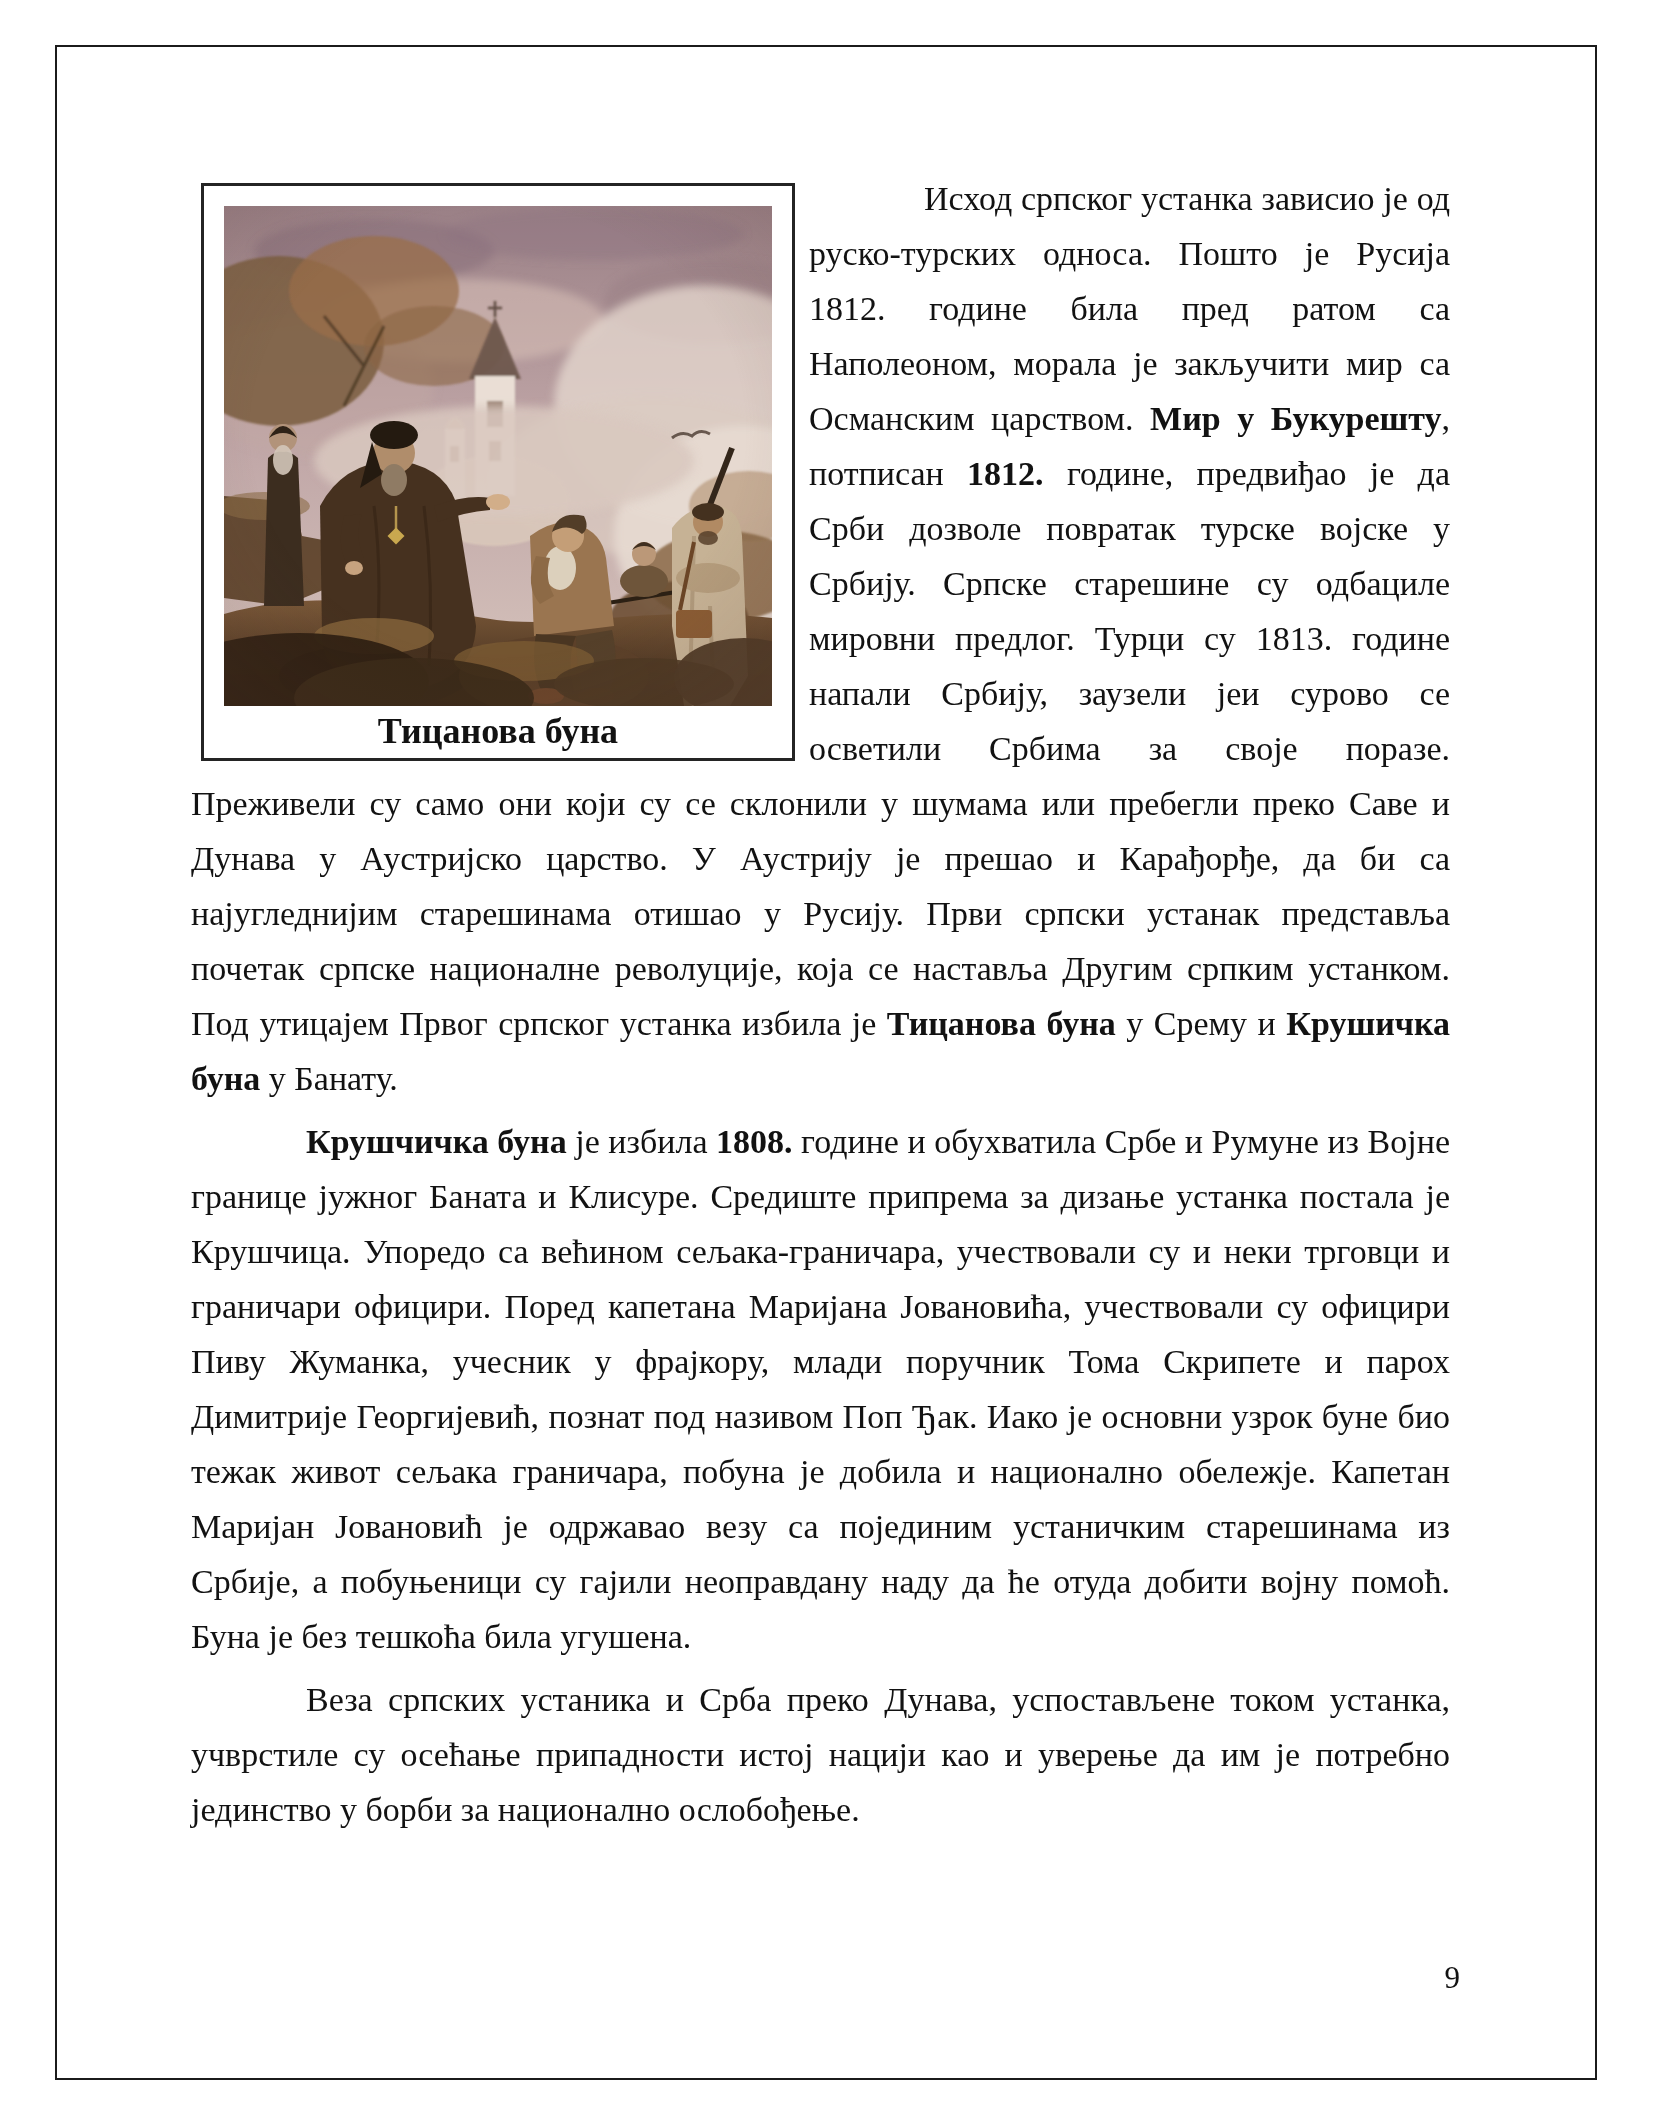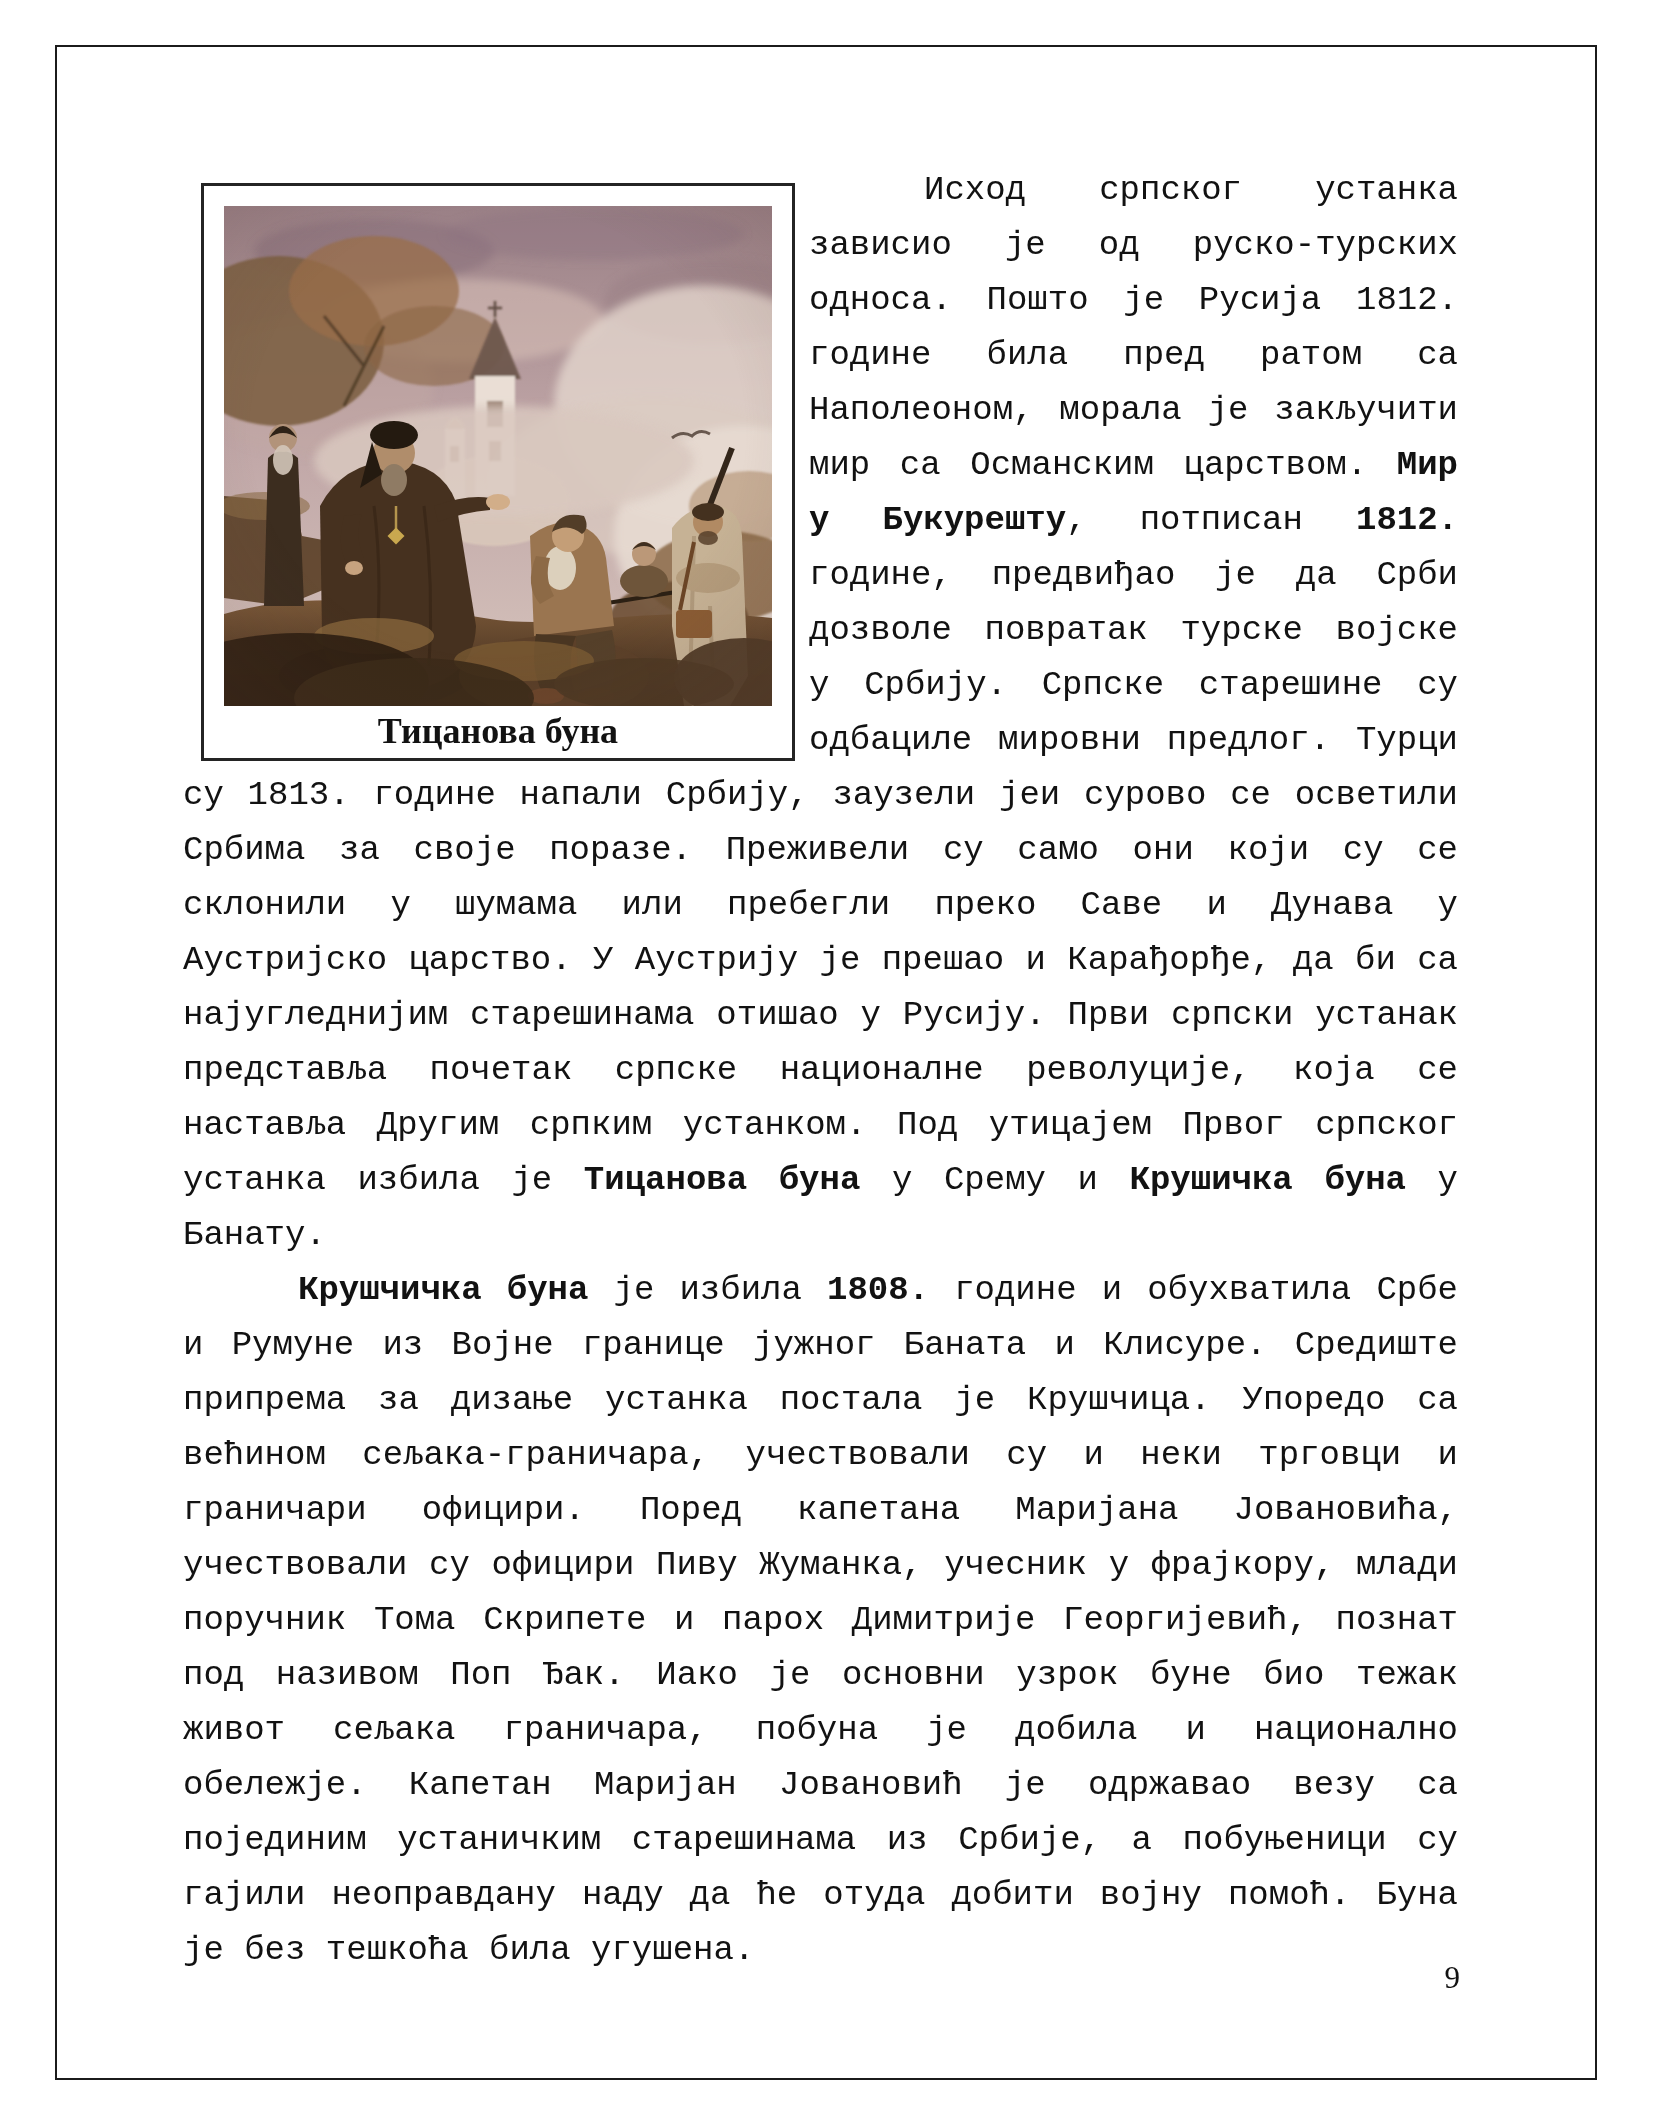--- a/index.html
+++ b/index.html
@@ -12,21 +12,21 @@
     position:absolute;left:55px;top:45px;
     width:1538px;height:2031px;
     border:2px solid #1b1b1b;
     background:#ffffff;
   }
   .content{
     position:absolute;left:126px;top:116px;width:1275px;
     font-size:34px;line-height:55px;
     text-align:justify;
   }
-  .content p{margin:0;padding:0;text-indent:115px;font-family:Liberation Mono, monospace;}
+  .content p{margin:8px;padding:0;text-indent:115px;}
   .content .b{font-weight:bold;}
   figure.photo-box{
     float:left;
     box-sizing:border-box;
     width:594px;
     margin:20px 14px 0 18px;
     border:3px solid #242424;
     padding:20px 20px 2px 20px;
     background:#ffffff;
   }
@@ -172,17 +172,18 @@
         <ellipse cx="190" cy="492" rx="120" ry="40" fill="#3b2a18" opacity="0.9"></ellipse>
         <ellipse cx="520" cy="472" rx="70" ry="40" fill="#4f3a26" opacity="0.95"></ellipse>
 
         <rect width="548" height="500" fill="url(#vig)"></rect>
       </svg>
       <figcaption class="photo-caption">Тицанова буна</figcaption>
     </figure>
 
     <p><span>Исход српског устанка зависио је од руско-турских односа. Пошто је Русија 1812. године била пред ратом са Наполеоном, морала је закључити мир са Османским царством. </span><span class="b">Мир у Букурешту</span><span>, потписан </span><span class="b">1812.</span><span> године, предвиђао је да Срби дозволе повратак турске војске у Србију. Српске старешине су одбациле  мировни предлог. Турци су 1813. године напали Србију, заузели јеи сурово се осветили Србима за своје  поразе. Преживели су само они који су се склонили у шумама или пребегли преко Саве и Дунава у Аустријско царство. У Аустрију је прешао и Карађорђе, да би са најугледнијим старешинама отишао у Русију. Први српски устанак представља почетак српске националне револуције, која се наставља Другим српким устанком. Под утицајем Првог српског устанка избила је </span><span class="b">Тицанова буна</span><span> у Срему и </span><span class="b">Крушичка буна</span><span> у Банату.</span></p>
     <p><span class="b">Крушчичка буна</span><span> је избила </span><span class="b">1808.</span><span> године и обухватила Србе и Румуне из Војне границе јужног Баната и Клисуре. Средиште припрема за дизање устанка постала је Крушчица. Упоредо са већином   сељака-граничара, учествовали су и неки трговци и граничари официри. Поред капетана Маријана Јовановића, учествовали су официри Пиву Жуманка, учесник у фрајкору, млади поручник Тома Скрипете и парох Димитрије Георгијевић, познат под називом Поп Ђак. Иако је основни узрок буне био тежак живот сељака граничара, побуна је добила и национално обележје. Капетан Маријан Јовановић је одржавао везу са појединим устаничким старешинама из Србије, а побуњеници су гајили неоправдану наду да ће отуда добити војну помоћ. Буна је без тешкоћа била угушена.</span></p>
+    <p><span>Веза српских устаника и Срба преко Дунава, успостављене током устанка, учврстиле су осећање припадности истој нацији као и уверење да им је потребно јединство у борби за национално ослобођење.</span></p>
 
   </div>
 
   <div class="page-number">9</div>
 </div>
 
 </body></html>

